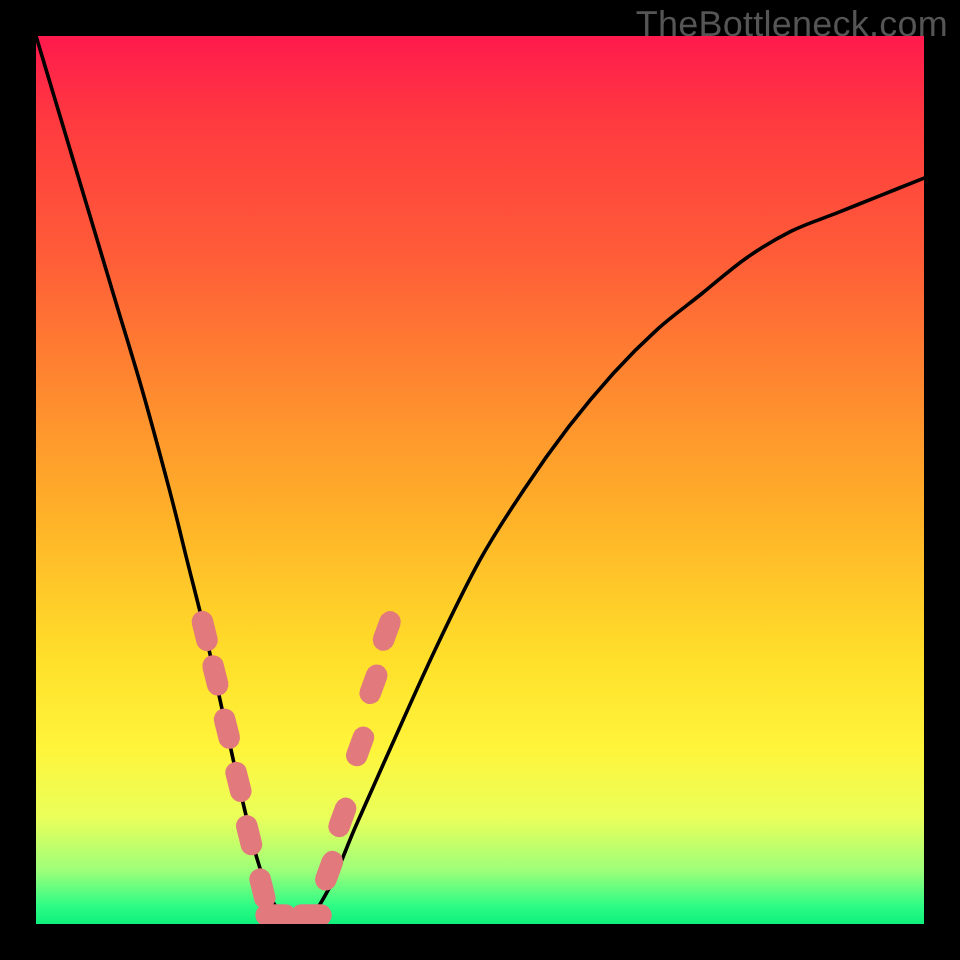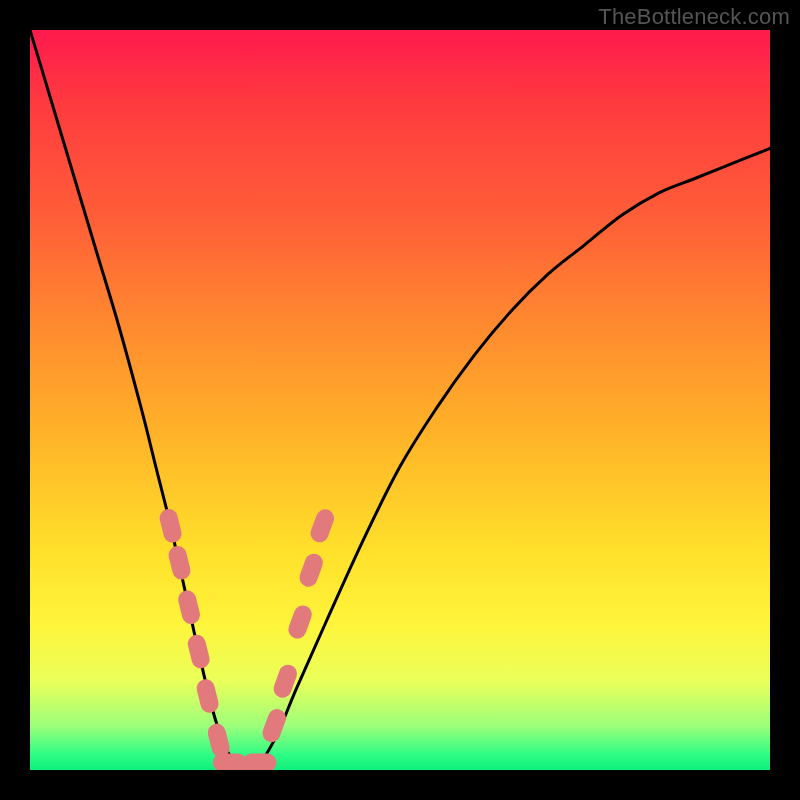--- a/index.html
+++ b/index.html
@@ -39,21 +39,21 @@
       #9dff7a 94%,
       #2dfc85 98%,
       #0ef07c 100%
     );
   }
   .watermark {
     position: absolute;
     top: 4px;
     right: 10px;
     color: #555;
-    font-size: 22px;
+    font-size: 30px;
     font-weight: 500;
     letter-spacing: 0.2px;
     user-select: none;
   }
   svg.curve-layer {
     position: absolute;
     top: 0;
     left: 0;
     width: 740px;
     height: 740px;

